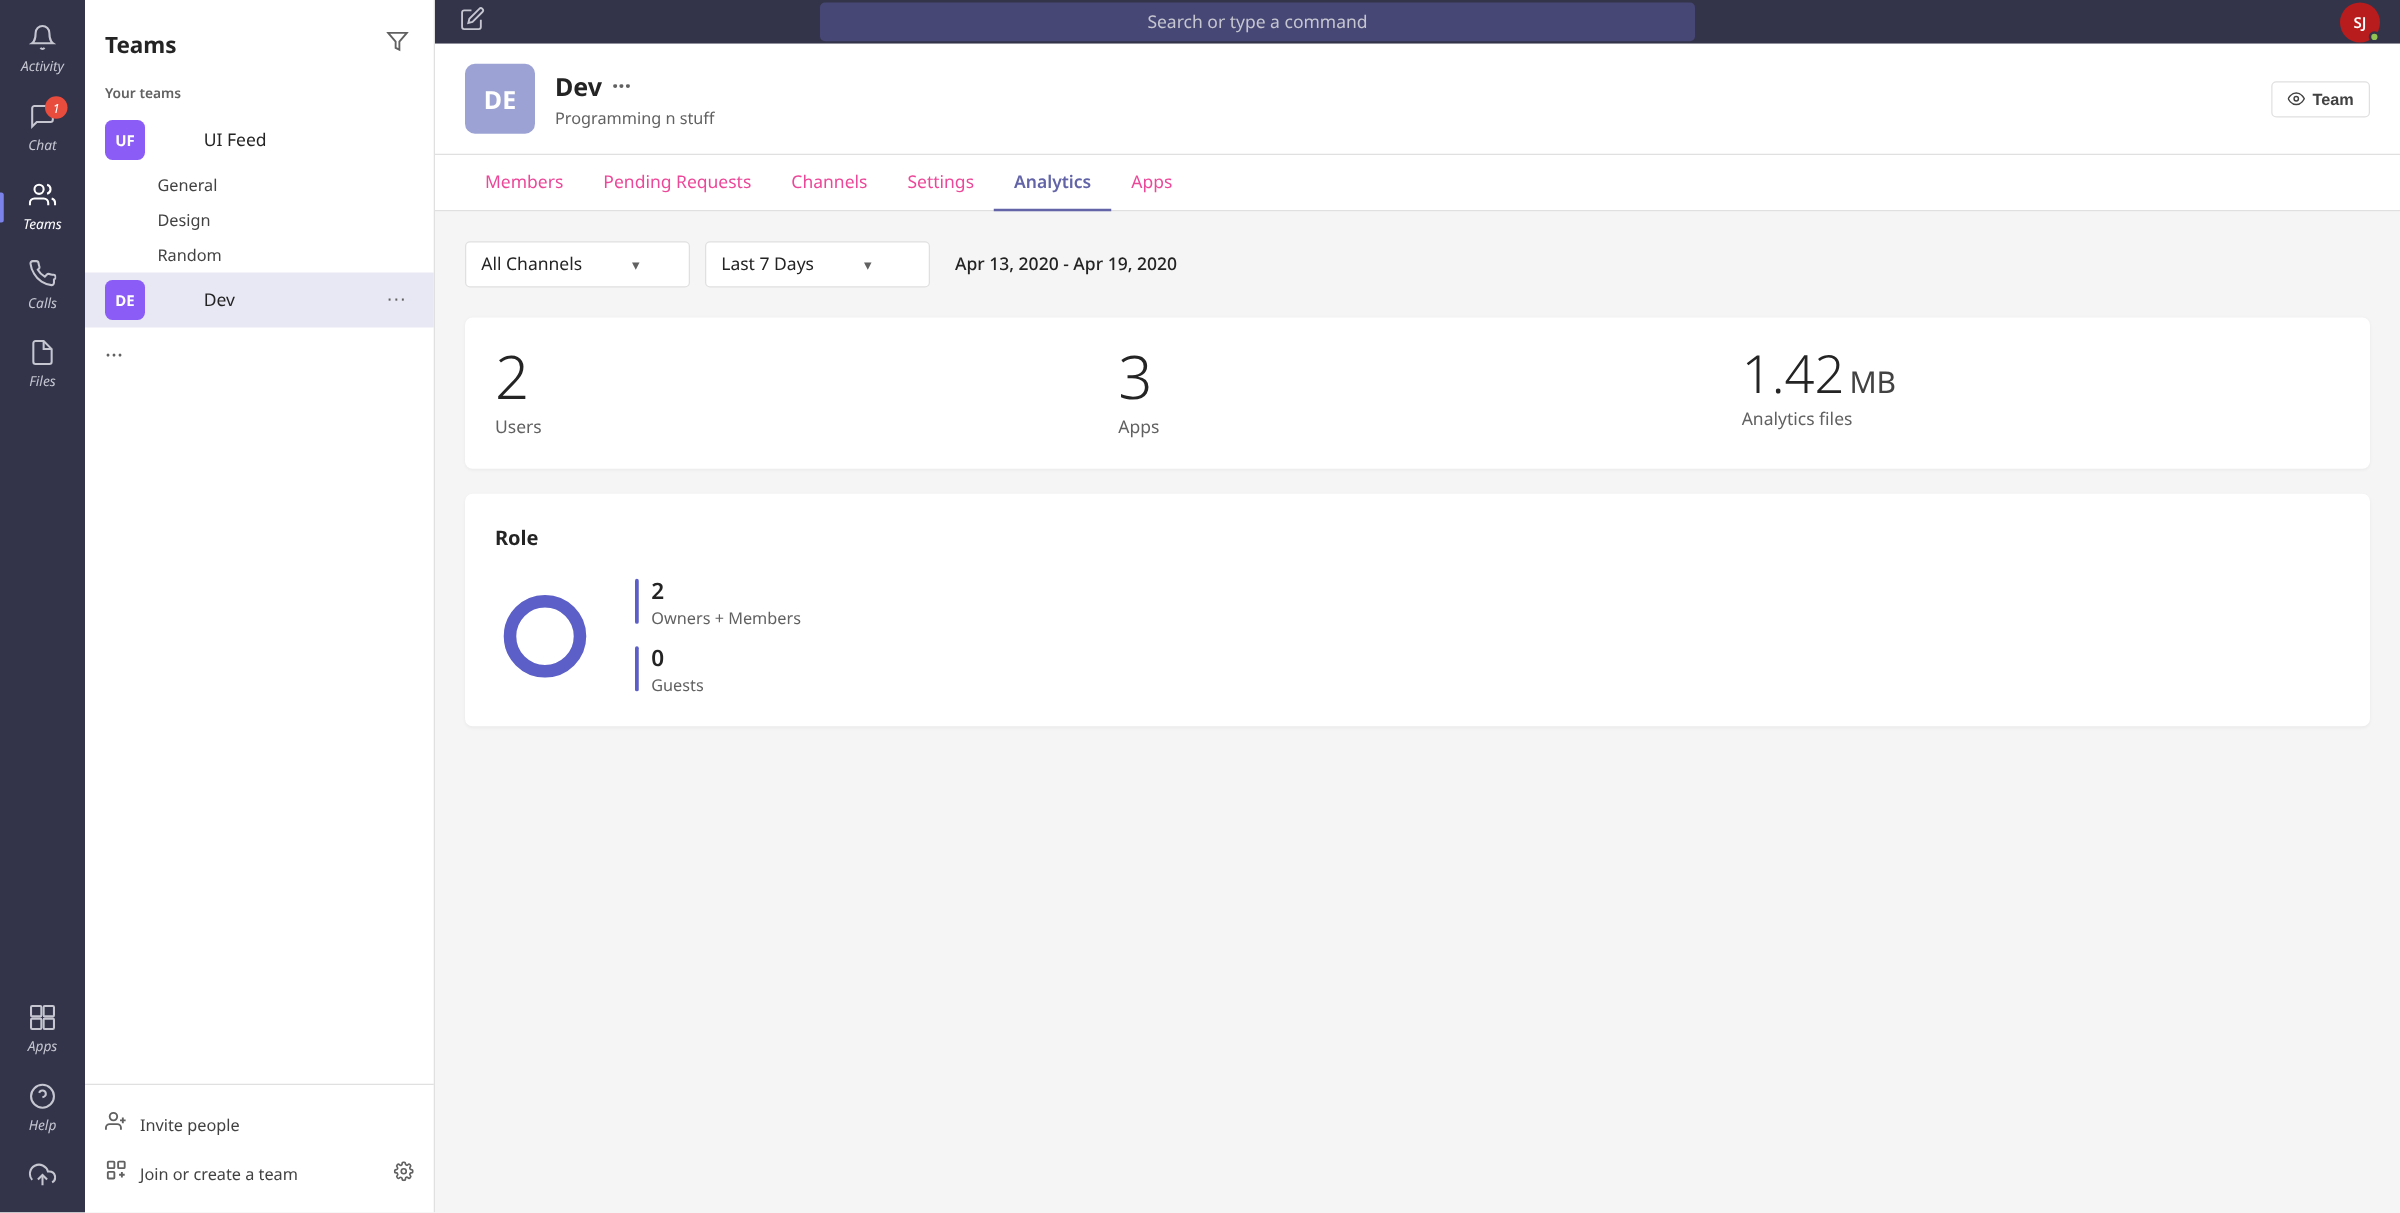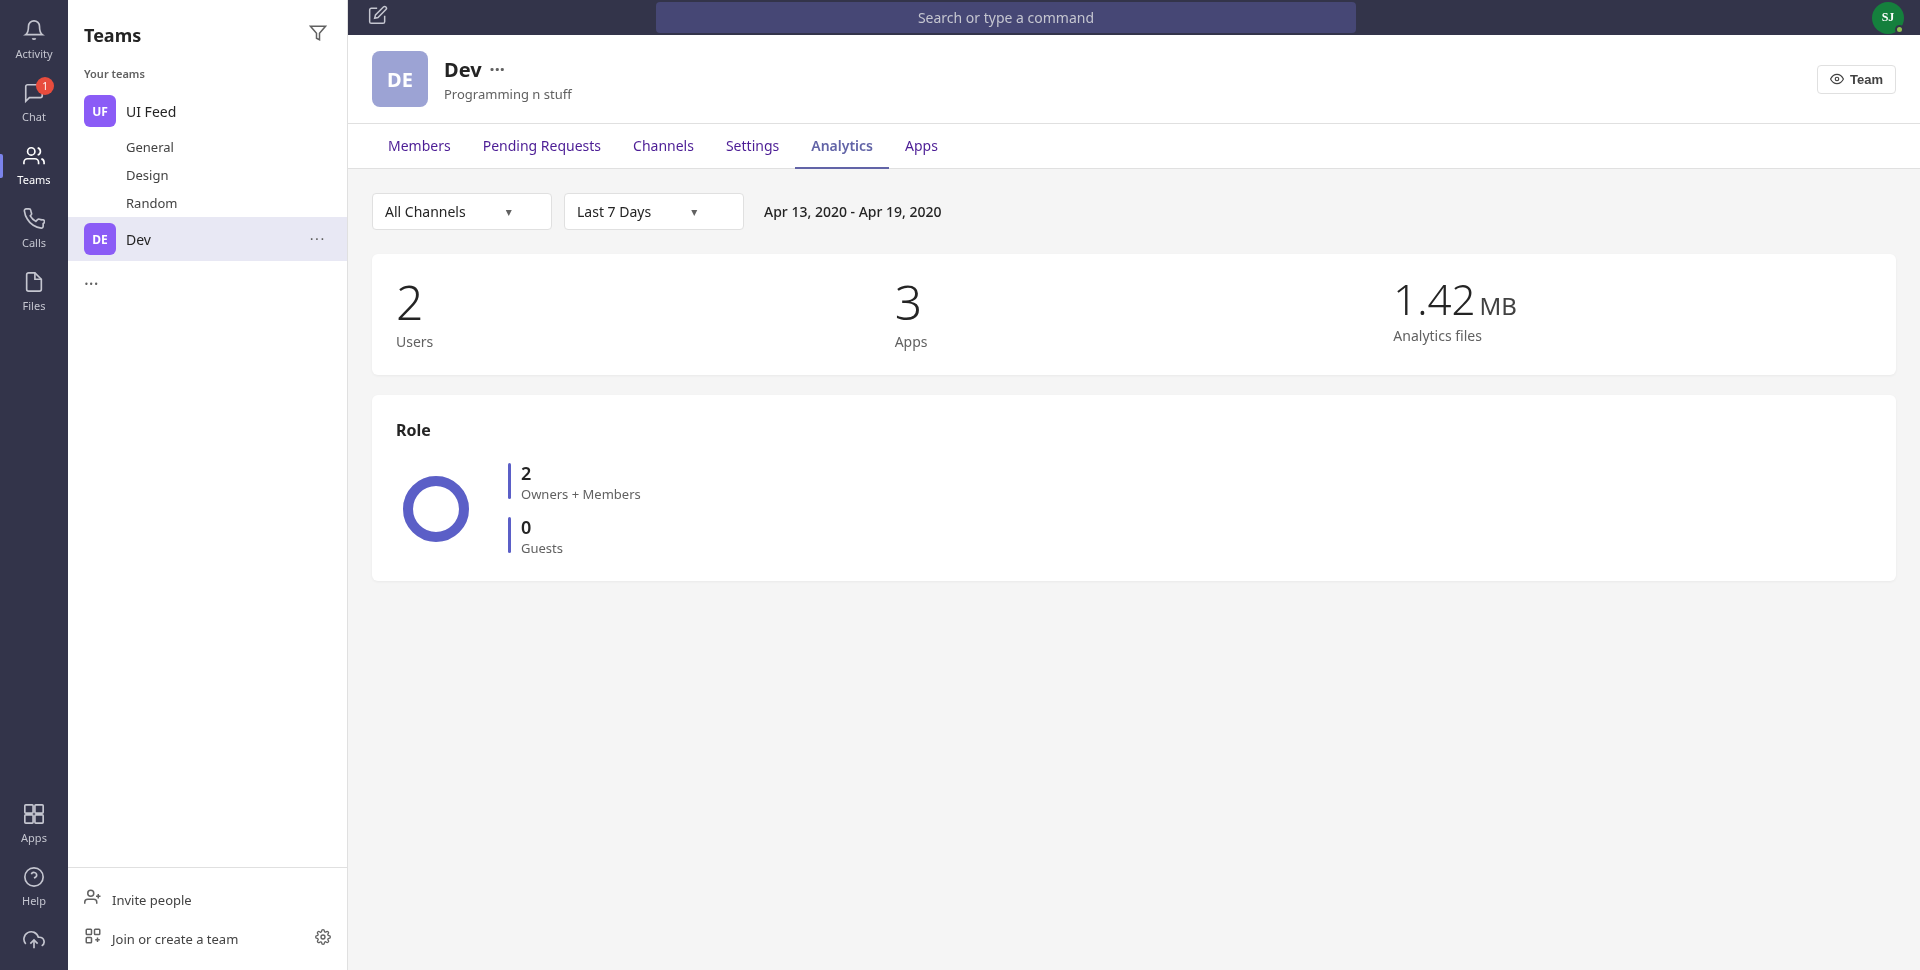--- a/index.html
+++ b/index.html
@@ -19,20 +19,21 @@
       display: flex;
       flex-direction: column;
       align-items: center;
       color: #c5c6d0;
       padding: 10px 0;
       width: 100%;
       cursor: pointer;
       font-size: 11px;
       gap: 4px;
       position: relative;
+      font-style: italic;
     }
     .nav-rail-item.active { color: #fff; }
     .nav-rail-item.active::before {
       content: '';
       position: absolute;
       left: 0;
       top: 50%;
       transform: translateY(-50%);
       width: 3px;
       height: 24px;
@@ -98,20 +99,21 @@
       color: #616161;
       padding: 4px 16px 8px;
       text-transform: none;
     }
     .team-item {
       display: flex;
       align-items: center;
       padding: 6px 16px;
       cursor: pointer;
       position: relative;
+      gap: 37px;
     }
     .team-item.active { background: #e8e8f4; }
     .team-avatar {
       width: 32px;
       height: 32px;
       border-radius: 6px;
       display: flex;
       align-items: center;
       justify-content: center;
       font-size: 12px;
@@ -213,30 +215,29 @@
     .topbar-right {
       margin-left: auto;
       display: flex;
       align-items: center;
       gap: 8px;
     }
     .user-avatar {
       width: 32px;
       height: 32px;
       border-radius: 50%;
-      background: #15803d;
+      background: #b91c1c;
       display: flex;
       align-items: center;
       justify-content: center;
       color: #fff;
       font-size: 12px;
       font-weight: 600;
       cursor: pointer;
       position: relative;
-      font-family: Liberation Serif, serif;
     }
     .user-avatar-dot {
       position: absolute;
       bottom: 0;
       right: 0;
       width: 9px;
       height: 9px;
       background: #92c353;
       border-radius: 50%;
       border: 2px solid #33344a;
@@ -309,21 +310,21 @@
     
     .tabs-bar {
       background: #fff;
       display: flex;
       padding: 0 24px;
       border-bottom: 1px solid #e0e0e0;
     }
     .tab {
       padding: 12px 16px;
       font-size: 14px;
-      color: #4c1d95;
+      color: #ec4899;
       cursor: pointer;
       border-bottom: 2px solid transparent;
       margin-bottom: -1px;
     }
     .tab.active {
       color: #6264a7;
       border-bottom: 2px solid #6264a7;
       font-weight: 600;
     }
 

